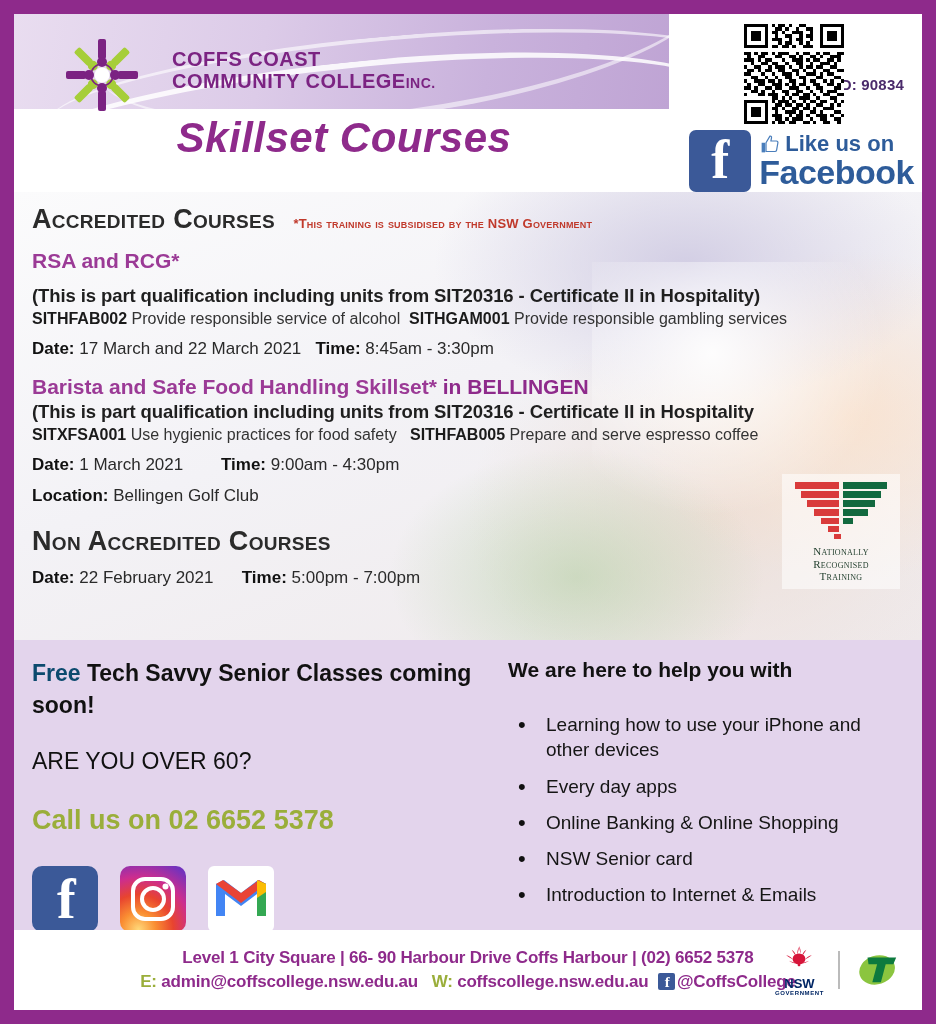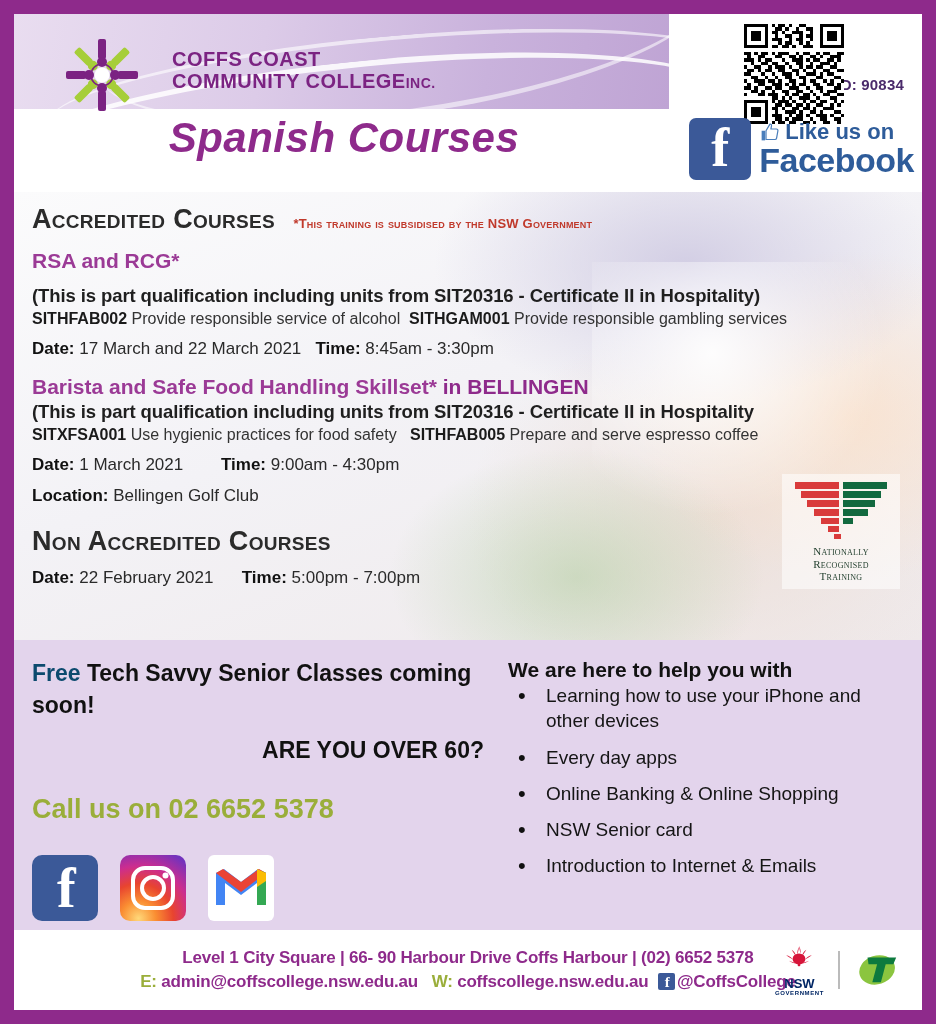--- a/index.html
+++ b/index.html
@@ -51,21 +51,21 @@
   .title {
     position: absolute; left: 0; right: 0; top: 100px; text-align: center;
     width: 660px;
     font-size: 42px; font-weight: bold; font-style: italic;
     color: #8e2a8b; letter-spacing: .5px;
   }
 
   
   .qr-wrap { position: absolute; right: 78px; top: 10px; width: 100px; height: 100px; background:#fff; }
   .qr { width: 100px; height: 100px; display: block; }
-  .fb-like { position: absolute; right: 8px; top: 104px; display: flex; align-items: center; gap: 8px; }
+  .fb-like { position: absolute; right: 8px; top: 116px; display: flex; align-items: center; gap: 8px; }
   .fb-square {
     width: 62px; height: 62px; background: #3b5998; border-radius: 7px;
     position: relative; flex: none;
   }
   .fb-square::after {
     content: "f"; position: absolute; left: 50%; top: 48%;
     transform: translate(-50%,-50%);
     color: #fff; font-family: "Liberation Serif", serif; font-weight: bold; font-size: 54px;
     line-height: 1;
   }
@@ -130,35 +130,35 @@
 
   
   .promo {
     position: relative; height: 290px; background: #e3d4ec;
     display: flex; padding: 18px 18px 10px 18px;
   }
   .promo-left { width: 462px; padding-right: 10px; }
   .promo-right { flex: 1; padding-left: 14px; }
   .promo-l1 { font-size: 23px; font-weight: bold; color: #111; line-height: 1.38; }
   .promo-l1 .free { color: #0c4a6e; }
-  .promo-l2 { font-size: 23px; font-weight: bold; color: #111; margin-top: 16px; text-align: right; }
+  .promo-l2 { font-size: 23px; font-weight: normal; color: #111; margin-top: 27px; }
   .promo-call { font-size: 27px; font-weight: bold; color: #9aae3a; margin-top: 30px; }
   .socials { display: flex; gap: 22px; margin-top: 30px; align-items: center; }
   .soc { width: 66px; height: 66px; flex: none; border-radius: 10px; position: relative; }
   .soc-fb { background: #3b5998; }
   .soc-fb::after {
     content: "f"; position: absolute; left: 52%; top: 50%; transform: translate(-50%,-50%);
     color: #fff; font-family: "Liberation Serif", serif; font-weight: bold; font-size: 56px; line-height: 1;
   }
   .soc-ig {
     background: radial-gradient(circle at 28% 96%, #ffd879 0%, #fa8e32 22%, #e8442f 44%, #cc2d8f 66%, #7232bd 92%);
   }
   .soc-gm { background: #fff; border-radius: 6px; }
   .help-title { font-size: 21px; font-weight: bold; color: #111; }
-  .bullets { margin-top: 1px; list-style: none; }
+  .bullets { margin-top: 30px; list-style: none; }
   .bullets li {
     position: relative; padding-left: 38px; font-size: 19px; color: #151515;
     line-height: 1.33; margin-bottom: 11px;
   }
   .bullets li::before {
     content: "\2022"; position: absolute; left: 10px; top: -2px; font-size: 22px; color: #111;
   }
 
   
   .footer {
@@ -244,21 +244,21 @@
       </div>
 
       <div class="logo-text">
         <div class="l1">COFFS COAST</div>
         <div class="l2">
           <span>COMMUNITY COLLEGE</span><span class="inc">INC.</span>
         </div>
       </div>
 
       <div class="rto">RTO ID: 90834</div>
-      <div class="title">Spanish Courses</div>
+      <div class="title">Skillset Courses</div>
 
       <div class="qr-wrap">
         <svg class="qr" viewBox="0 0 29 29" shape-rendering="crispEdges">
           <rect width="29" height="29" fill="#fff"></rect>
           <g fill="#000">
             <rect x="0" y="0" width="7" height="1"></rect>
               <rect x="0" y="6" width="7" height="1"></rect>
             <rect x="0" y="0" width="1" height="7"></rect>
               <rect x="6" y="0" width="1" height="7"></rect>
             <rect x="2" y="2" width="3" height="3"></rect>

